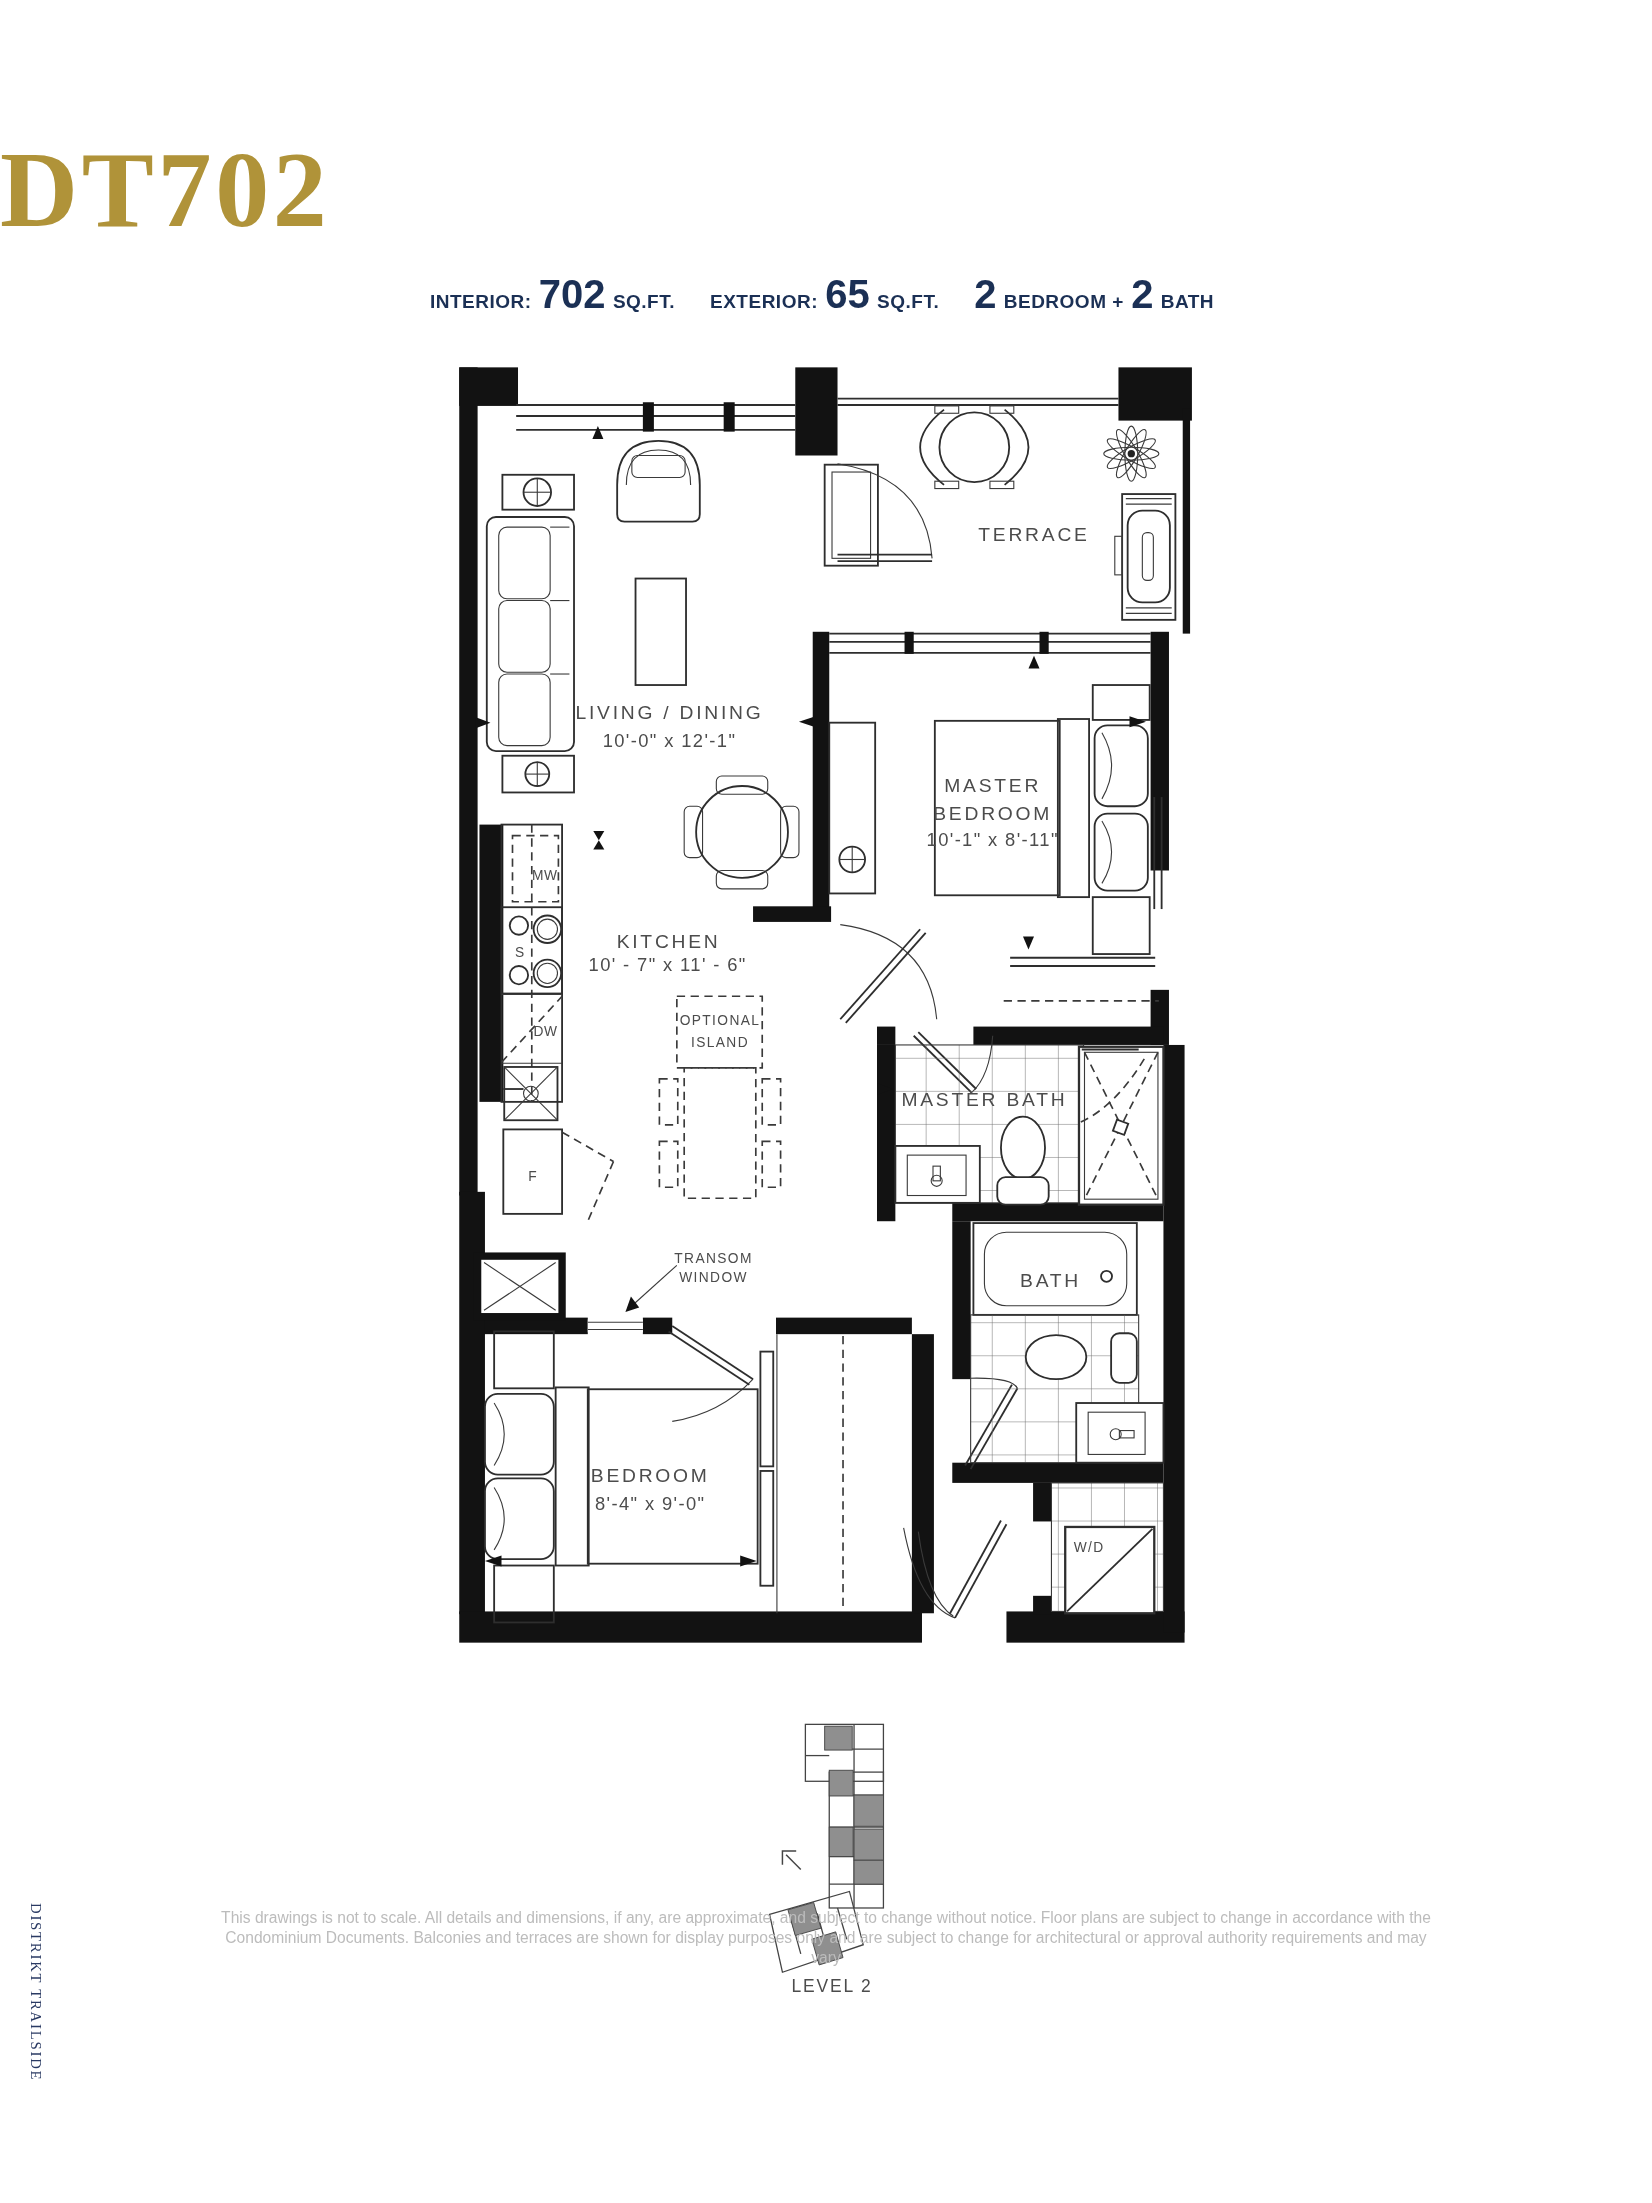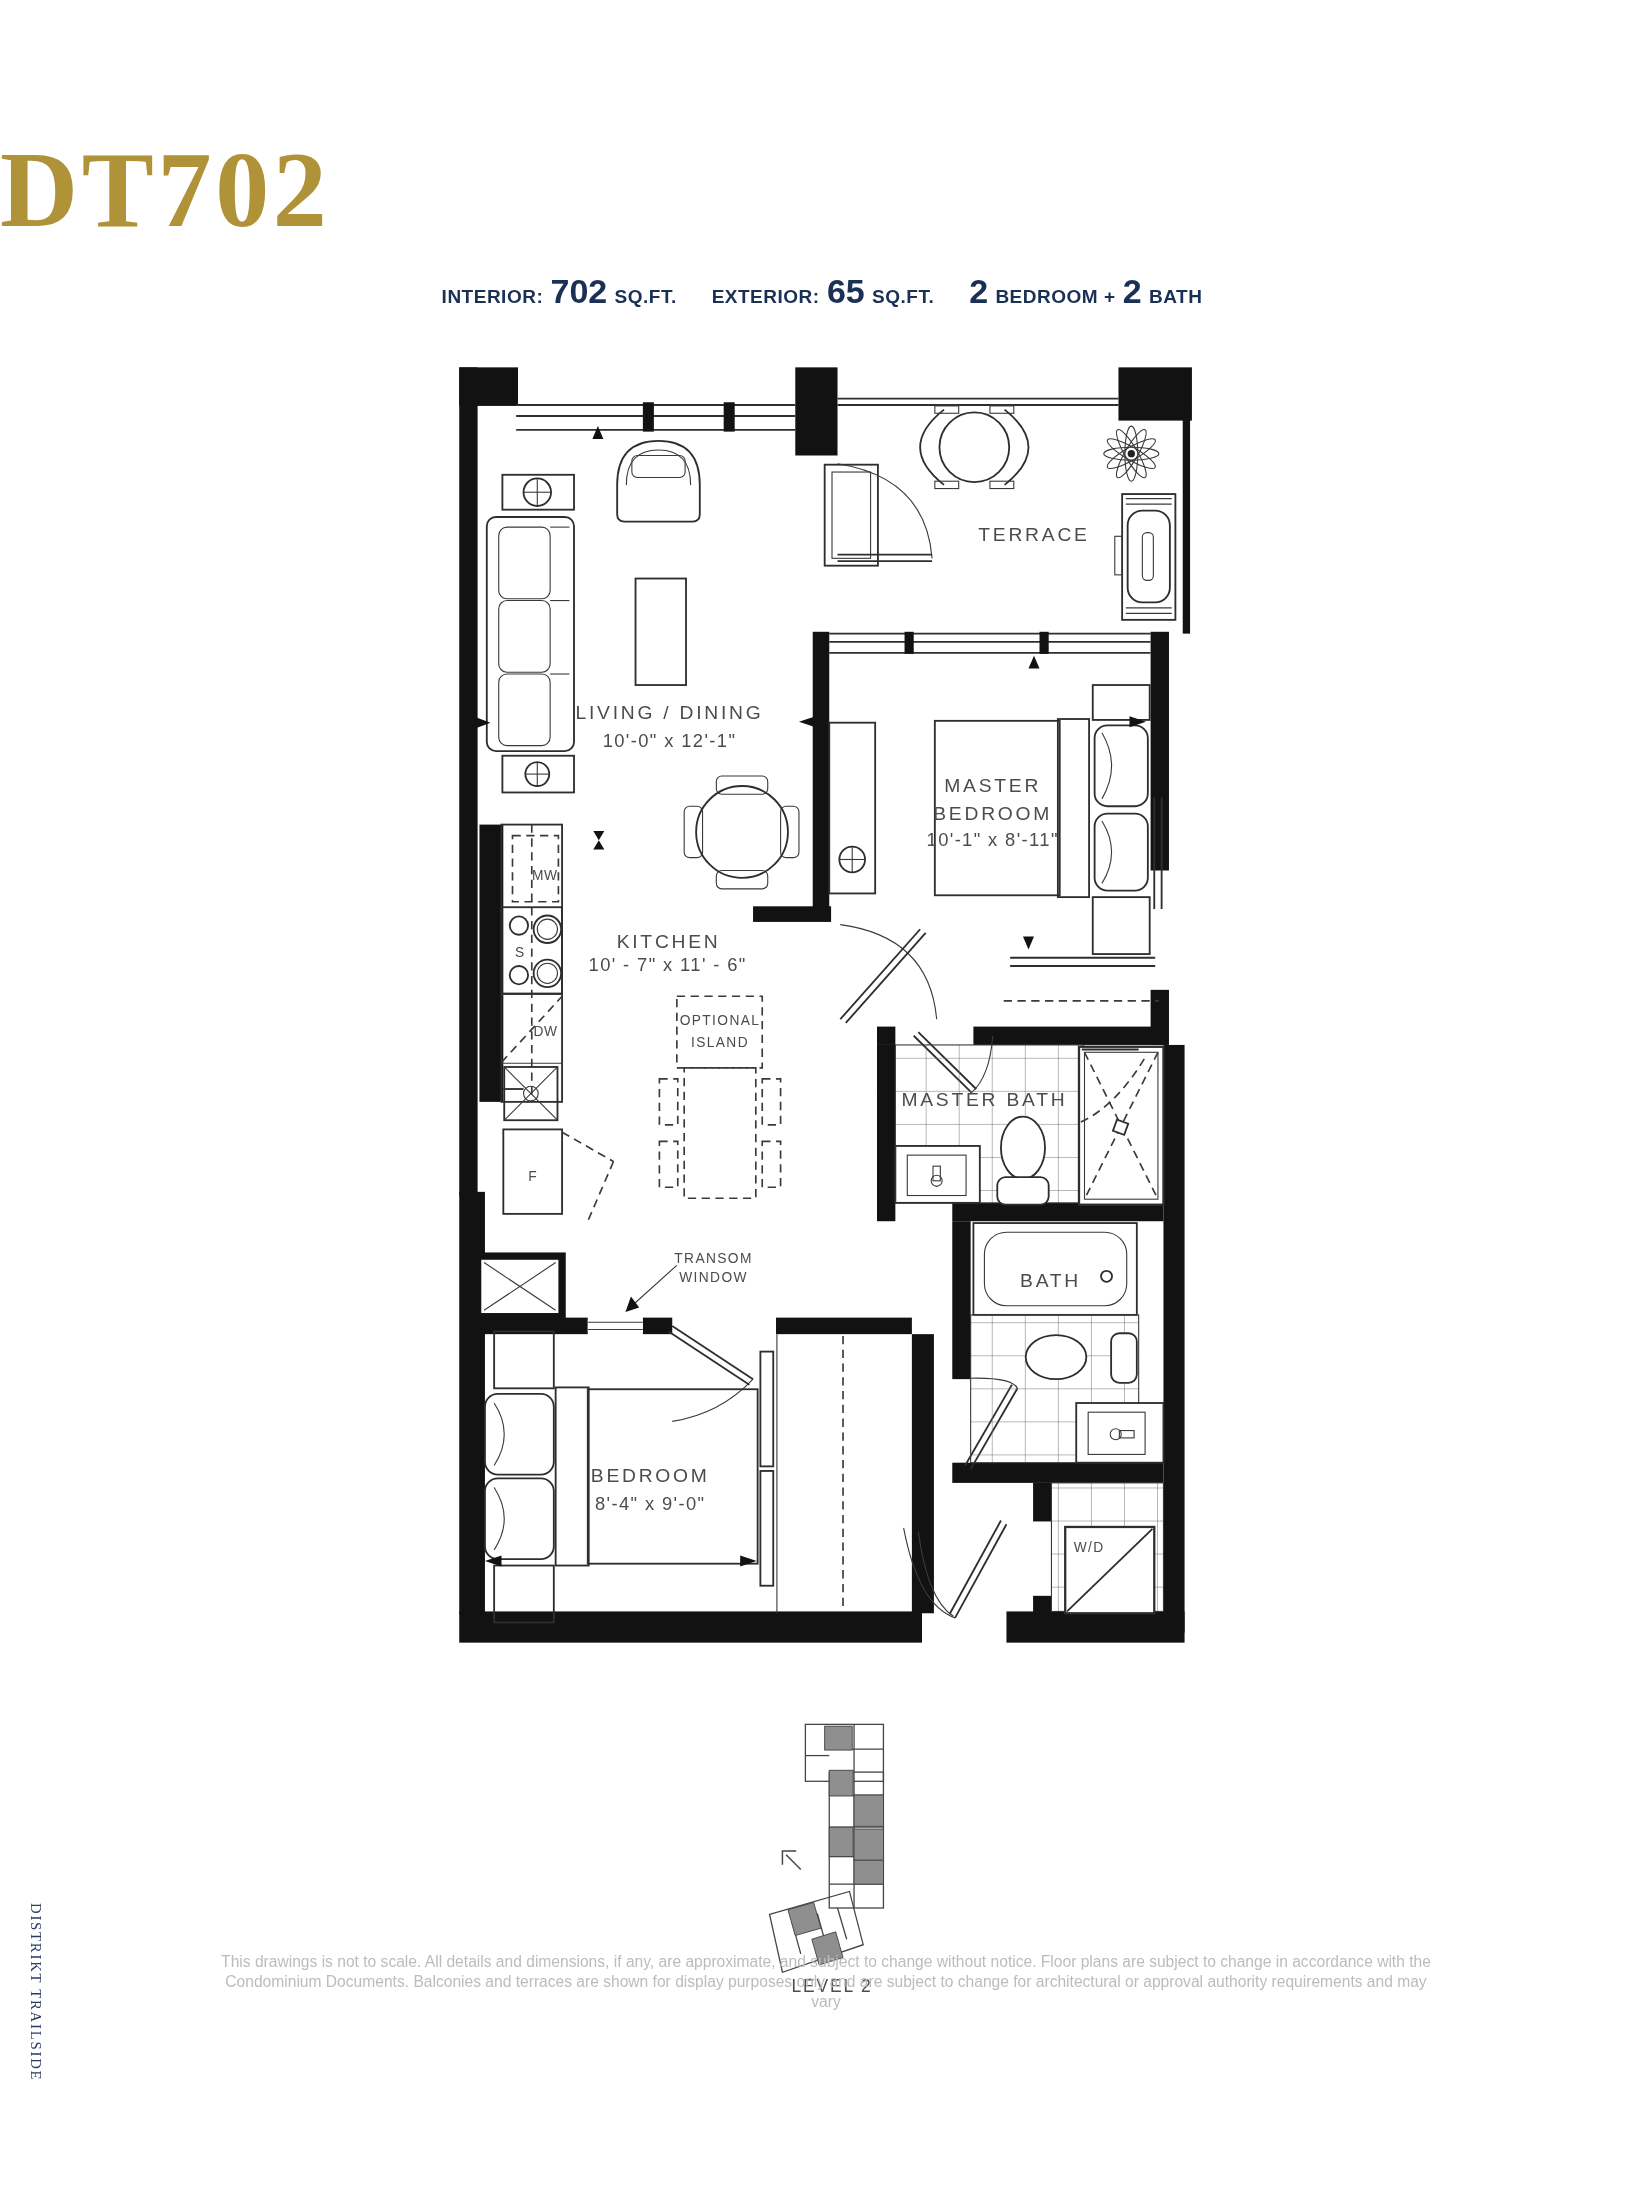--- a/index.html
+++ b/index.html
@@ -4,28 +4,28 @@
 <style>
   html,body{margin:0;padding:0;}
   body{width:1653px;height:2204px;position:relative;background:#ffffff;
        font-family:"Liberation Sans",sans-serif;overflow:hidden;}
   .title{position:absolute;top:136px;left:0;width:1644px;
          font-family:"Liberation Serif",serif;font-weight:bold;
          font-size:108px;line-height:1;letter-spacing:3.7px;}
   .subtitle{position:absolute;top:272px;left:0;width:1644px;text-align:center;
             font-weight:bold;}
   .subtitle .lab{font-size:19px;letter-spacing:0.5px;}
-  .subtitle .val{font-size:34px;letter-spacing:0px;}
+  .subtitle .val{font-size:40px;letter-spacing:0px;}
   .subtitle .gap{display:inline-block;width:35px;}
   .subtitle .sgap{display:inline-block;width:7.3px;}
   .side-text{position:absolute;top:1903px;left:44px;
              font-family:"Liberation Serif",serif;font-size:14.7px;
              letter-spacing:1.8px;transform:rotate(90deg);
              transform-origin:left top;white-space:nowrap;}
-  .disclaimer{position:absolute;top:1952px;left:220px;width:1212px;
+  .disclaimer{position:absolute;top:1908px;left:220px;width:1212px;
               text-align:center;font-size:15.6px;line-height:20px;
               color:#bcbcbc;}
   svg text{font-family:"Liberation Sans",sans-serif;}
   .rm{font-size:21px;fill:#4c4c4c;letter-spacing:3px;}
   .dim{font-size:20px;fill:#4c4c4c;letter-spacing:1.5px;}
   .sm{font-size:15px;fill:#4c4c4c;letter-spacing:1.5px;}
   .ap{font-size:15px;fill:#4c4c4c;letter-spacing:0.5px;}
   .lvl{font-size:19px;fill:#4c4c4c;letter-spacing:2px;}
   .wall{fill:#121212;}
   .ln{stroke:#2e2e2e;stroke-width:2;fill:none;}

